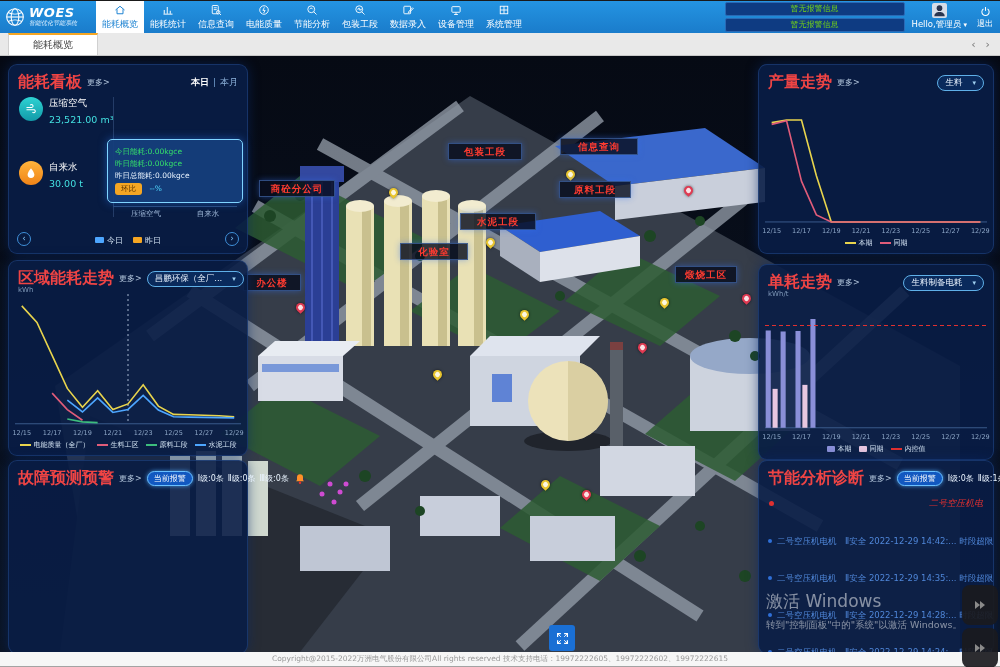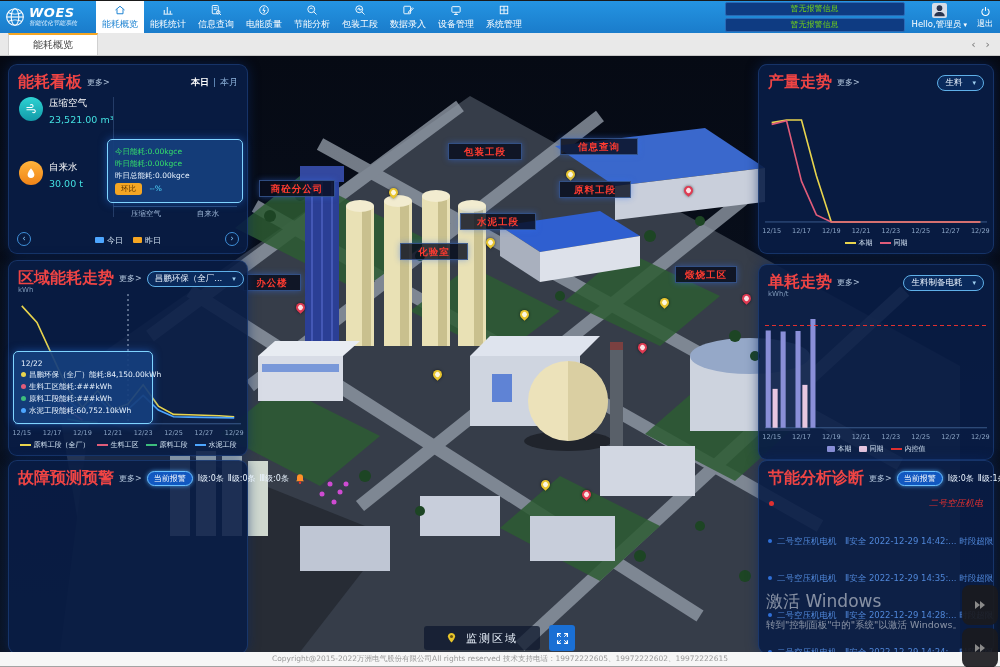--- a/index.html
+++ b/index.html
@@ -460,42 +460,35 @@
             <span style="left: 29.8571%;">12/19</span>
             <span style="left: 43.2857%;">12/21</span>
             <span style="left: 56.7143%;">12/23</span>
             <span style="left: 70.1429%;">12/25</span>
             <span style="left: 83.5714%;">12/27</span>
             <span style="left: 97%;">12/29</span>
           </div>
         <div class="legend-area">
             <span class="litem">
               <i class="sw-line" style="background: rgb(232, 212, 77);"></i>
-              <b>原料工段（全厂）</b>
+              <b>电能质量（全厂）</b>
             </span>
             <span class="litem">
               <i class="sw-line" style="background: rgb(224, 92, 122);"></i>
               <b>生料工区</b>
             </span>
             <span class="litem">
               <i class="sw-line" style="background: rgb(61, 189, 125);"></i>
               <b>原料工段</b>
             </span>
             <span class="litem">
               <i class="sw-line" style="background: rgb(77, 166, 255);"></i>
               <b>水泥工段</b>
             </span>
           </div>
-      </div>
-      <div class="tip region-tip">
-        <div class="tip-row">12/22</div>
-        <div class="tip-row"><i class="dot d-y"></i><span>昌鹏环保（全厂）能耗:84,150.00kWh</span></div>
-        <div class="tip-row"><i class="dot d-r"></i><span>生料工区能耗:###kWh</span></div>
-        <div class="tip-row"><i class="dot d-g"></i><span>原料工段能耗:###kWh</span></div>
-        <div class="tip-row"><i class="dot d-b"></i><span>水泥工段能耗:60,752.10kWh</span></div>
       </div>
     </section>
 
     <section class="panel p-lb">
       <div class="phead">
         <span class="ptitle">故障预测预警</span>
         <span class="more">更多&gt;</span>
         <button class="alarm-btn">当前报警</button>
         <span class="counts">
           <span>Ⅰ级:0条</span>
@@ -612,27 +605,20 @@
       <div class="marq">
         <i class="rdot"></i>
         <span class="mtext">二号空压机电</span>
       </div>
       <div class="alarm-row">二号空压机电机　Ⅱ安全 2022-12-29 14:42:... 时段超限-关...</div>
       <div class="alarm-row">二号空压机电机　Ⅱ安全 2022-12-29 14:35:... 时段超限-关...</div>
       <div class="alarm-row">二号空压机电机　Ⅱ安全 2022-12-29 14:28:... 时段超限-关...</div>
       <div class="alarm-row">二号空压机电机　Ⅱ安全 2022-12-29 14:24:... 时段超限-关...</div>
     </section>
 
-    <div class="monitor">
-      <svg viewBox="0 0 16 18">
-          <path d="M8 1C5 1 2.8 3.2 2.8 5.9 2.8 9.7 8 15 8 15s5.2-5.3 5.2-9.1C13.2 3.2 11 1 8 1z" fill="#e8c52a"></path>
-          <circle cx="8" cy="6" r="2.2" fill="#6a5510"></circle>
-        </svg>
-      <span>监测区域</span>
-    </div>
     <div class="fsbtn">
       <svg viewBox="0 0 16 16" fill="none" stroke="#fff" stroke-width="1.5">
           <path d="M2 6V2h4M10 2h4v4M14 10v4h-4M6 14H2v-4"></path>
           <path d="M2.5 2.5l3.5 3.5M13.5 2.5L10 6M13.5 13.5L10 10M2.5 13.5L6 10" stroke-width="1.1"></path>
         </svg>
     </div>
 
     <div class="wm">
       <div class="l1">激活 Windows</div>
       <div class="l2">转到"控制面板"中的"系统"以激活 Windows。</div>

